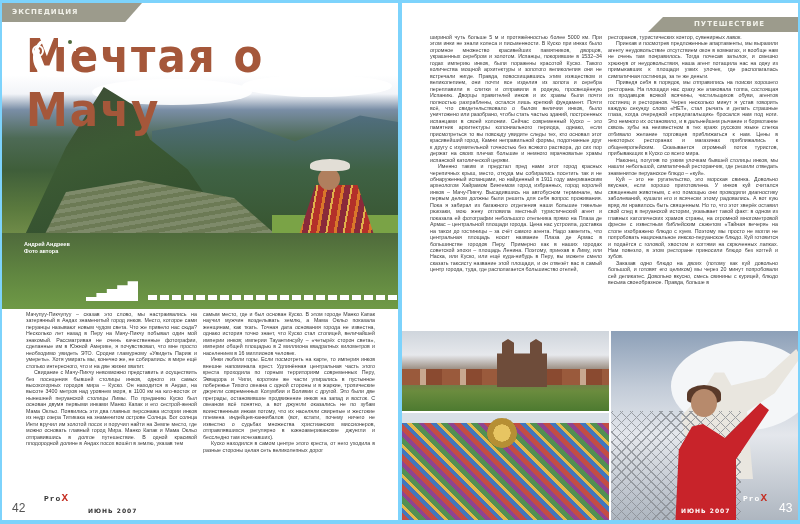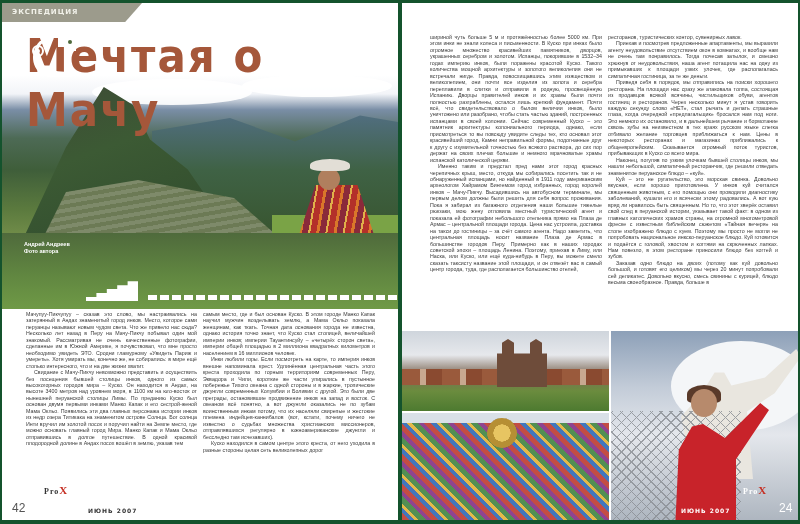--- a/index.html
+++ b/index.html
@@ -1,19 +1,19 @@
 <!DOCTYPE html>
 <html><head>
 <meta charset="utf-8">
 <style>
   * { box-sizing: border-box; margin: 0; padding: 0; }
   html, body { width: 800px; height: 524px; overflow: hidden; background: #6e6e6e; }
   body { position: relative; font-family: "Liberation Sans", sans-serif; }
 
-  .spread { position: absolute; left: 0; top: 0; width: 800px; height: 524px; background: #14532d; }
+  .spread { position: absolute; left: 0; top: 0; width: 800px; height: 524px; background: #7dd3fc; }
   .page { position: absolute; top: 3px; height: 517px; background: #ffffff; overflow: hidden; }
   .page-left { left: 2px; width: 396px; }
   .page-right { left: 402px; width: 396px; }
 
   
   .section-tab {
     position: absolute; top: 0; height: 19px;
     background: #9c9b8c; color: #f2f2ea;
     font-size: 7px; letter-spacing: 1px; line-height: 19px;
     font-family: "DejaVu Sans", sans-serif; font-weight: bold;
@@ -84,21 +84,21 @@
 
   
   .col {
     position: absolute; font-size: 5.3px; line-height: 6.45px; color: #3a3a3a; text-align: justify;
     font-family: "Liberation Sans", sans-serif;
   }
   .col p { text-indent: 8px; }
   .col p.noindent { text-indent: 0; }
 
   .folio-num { position: absolute; bottom: 5px; font-size: 12px; color: #555; }
-  .brand { position: absolute; bottom: 24px; font-size: 8px; font-weight: bold; color: #333; letter-spacing: 1px; font-family: Liberation Serif, serif; }
+  .brand { position: absolute; bottom: 16px; font-size: 8px; font-weight: bold; color: #333; letter-spacing: 1px; font-family: Liberation Mono, monospace; }
   .brand .x { color: #c52e22; font-size: 11px; font-weight: bold; }
   .issue { position: absolute; bottom: 6px; font-size: 6px; color: #333; letter-spacing: 1px; font-family: "DejaVu Sans", sans-serif; font-weight: bold; }
 
   
   .photo { position: absolute; overflow: hidden; }
   .photo-cusco { left: 0; top: 328px; width: 207px; height: 80px;
     background: linear-gradient(180deg, #cfd5dc 0%, #e6e8ec 30%, #7d6a58 55%, #6b8c3e 75%, #4d7a30 100%); }
   .photo-cusco .cathedral {
     position: absolute; left: 95px; top: 8px; width: 50px; height: 48px; background: #6e4c3a;
     clip-path: polygon(0 100%, 0 30%, 10% 30%, 10% 8%, 22% 0, 34% 8%, 34% 30%, 66% 30%, 66% 8%, 78% 0, 90% 8%, 90% 30%, 100% 30%, 100% 100%);
@@ -177,20 +177,21 @@
       <p>Инки любили горы. Если посмотреть на карте, то империя инков внешне напоминала крест. Удлинённая центральная часть этого креста проходила по горным территориям современных Перу, Эквадора и Чили, короткие же части упирались в пустынное побережье Тихого океана с одной стороны и в жаркие, тропические джунгли современных Колумбии и Боливии с другой. Это были две преграды, остановившие продвижение инков на запад и восток. С океаном всё понятно, а вот джунгли оказались не по зубам воинственным инкам потому, что их населяли свирепые и жестокие племена индейцев-каннибалов (вот, кстати, почему ничего не известно о судьбах множества христианских миссионеров, отправлявшихся регулярно в южноамериканские джунгли и бесследно там исчезавших).</p>
       <p>Куско находился в самом центре этого креста, от него уходила в разные стороны целая сеть великолепных дорог</p>
     </div>
 
     <div class="folio-num" style="left:10px;">42</div>
     <div class="brand" style="left:42px;"><span>Pro</span><span class="x">X</span></div>
     <div class="issue" style="left:86px;">ИЮНЬ 2007</div>
   </div>
 
   <div class="page page-right">
+    <div class="section-tab tab-right">ПУТЕШЕСТВИЕ</div>
 
     <div class="col" style="left:28px;top:31px;width:172px;height:270px;">
       <p class="noindent">шириной чуть больше 5 м и протяжённостью более 5000 км. При этом инки не знали колеса и письменности. В Куско при инках было огромное множество красивейших памятников, дворцов, украшенных серебром и золотом. Испанцы, покорившие в 1532–34 годах империю инков, были поражены красотой Куско. Такого количества мощной архитектуры и золотого великолепия они не встречали нигде. Правда, повосхищавшись этим изяществом и великолепием, они почти все изделия из золота и серебра переплавили в слитки и отправили в родную, просвещённую Испанию. Дворцы правителей инков и их храмы были почти полностью разграблены, остался лишь крепкий фундамент. Почти всё, что свидетельствовало о былом величии инков, было уничтожено или разобрано, чтобы стать частью зданий, построенных испанцами в своей колонии. Сейчас современный Куско – это памятник архитектуры колониального периода, однако, если присмотреться то вы повсюду увидите следы тех, кто основал этот красивейший город. Камни неправильной формы, подогнанные друг к другу с изумительной точностью без всякого раствора, до сих пор держат на своих плечах большие и немного мрачноватые храмы испанской католической церкви.</p>
       <p>Именно таким и предстал пред нами этот город красных черепичных крыш, место, откуда мы собирались посетить так и не обнаруженный испанцами, но найденный в 1911 году американским археологом Хайрамом Бингемом город избранных, город королей инков – Мачу-Пикчу. Высадившись на автобусном терминале, мы первым делом должны были решить для себя вопрос проживания. Пока я забирал из багажного отделения наши большие тяжелые рюкзаки, мою жену отловила местный туристический агент и показала ей фотографии небольшого отельчика прямо на Плаза де Армас – центральной площади города. Цена нас устроила, доставка на такси до гостиницы – за счёт самого агента. Надо заметить, что центральная площадь носит название Плаза де Армас в большинстве городов Перу. Примерно как в наших городах советской эпохи – площадь Ленина. Поэтому, приехав в Лиму, или Наска, или Куско, или ещё куда-нибудь в Перу, вы можете смело сказать таксисту название этой площади, и он отвезёт вас в самый центр города, туда, где располагается большинство отелей,</p>
     </div>
     <div class="col" style="left:206px;top:31px;width:170px;height:270px;">
       <p class="noindent">ресторанов, туристических контор, сувенирных лавок.</p>
       <p>Приехав и посмотрев предложенные апартаменты, мы выразили агенту неудовольствие отсутствием окон в комнатах, и вообще нам не очень там понравилось. Тогда почесав затылок, и смешно хрюкнув от неудовольствия, наша агент потащила нас на одну из примыкавших к площади узких улочек, где располагалась симпатичная гостиница, за те же деньги.</p>
       <p>Приведя себя в порядок, мы отправились на поиски хорошего ресторана. На площади нас сразу же атаковала толпа, состоящая из продавцов всякой всячины, чистильщиков обуви, агентов гостиниц и ресторанов. Через несколько минут я устав говорить каждую секунду слово «НЕТ», стал рычать и делать страшные глаза, когда очередной «предлагальщик» бросался нам под ноги. Это немного их остановило, и в дальнейшем рычание и бормотание сквозь зубы на неизвестном в тех краях русском языке слегка отбивало желание торговцев приближаться к нам. Цены в некоторых ресторанах и магазинах приближались к общеевропейским. Сказывается огромный поток туристов, прибывающих в Куско со всего мира.</p>
       <p>Наконец, погуляв по узким улочкам бывшей столицы инков, мы нашли небольшой, симпатичный ресторанчик, где решили отведать знаменитое перуанское блюдо – «куй».</p>
@@ -209,17 +210,17 @@
     <div class="photo photo-statue">
       <div class="cloud1"></div>
       <div class="statue"></div>
       <div class="fence"></div>
       <div class="person"></div>
       <div class="hair"></div>
       <div class="face"></div>
       <div class="right-footer-overlay">
         <div class="issue" style="left:70px;">ИЮНЬ 2007</div>
         <div class="brand" style="left:132px;"><span>Pro</span><span class="x">X</span></div>
-        <div class="folio-num" style="left:168px;">24</div>
+        <div class="folio-num" style="left:168px;">43</div>
       </div>
     </div>
   </div>
 </div>
 
 </body></html>

